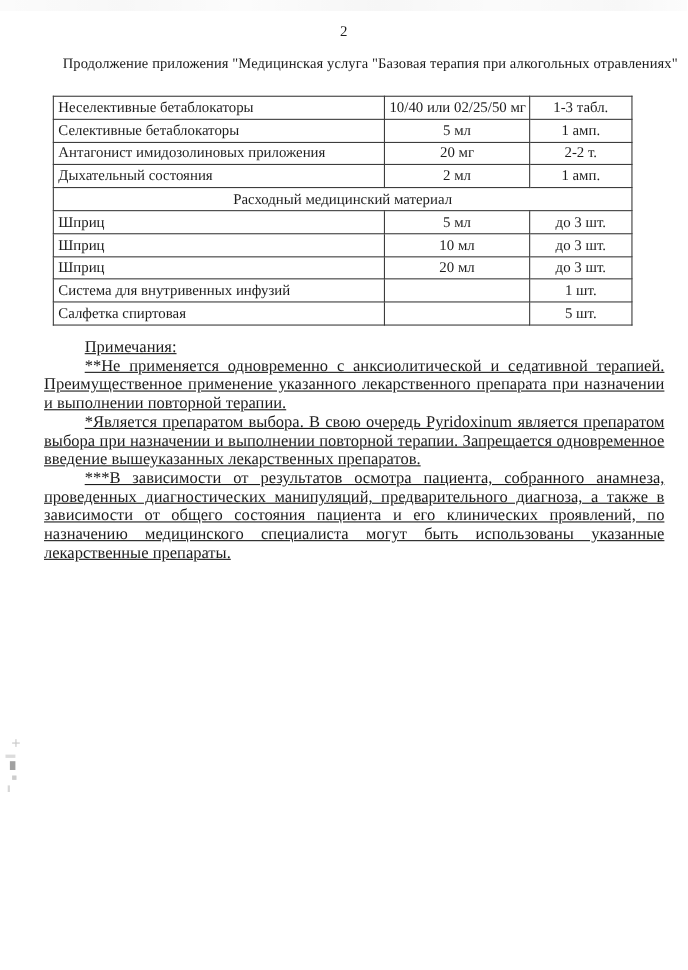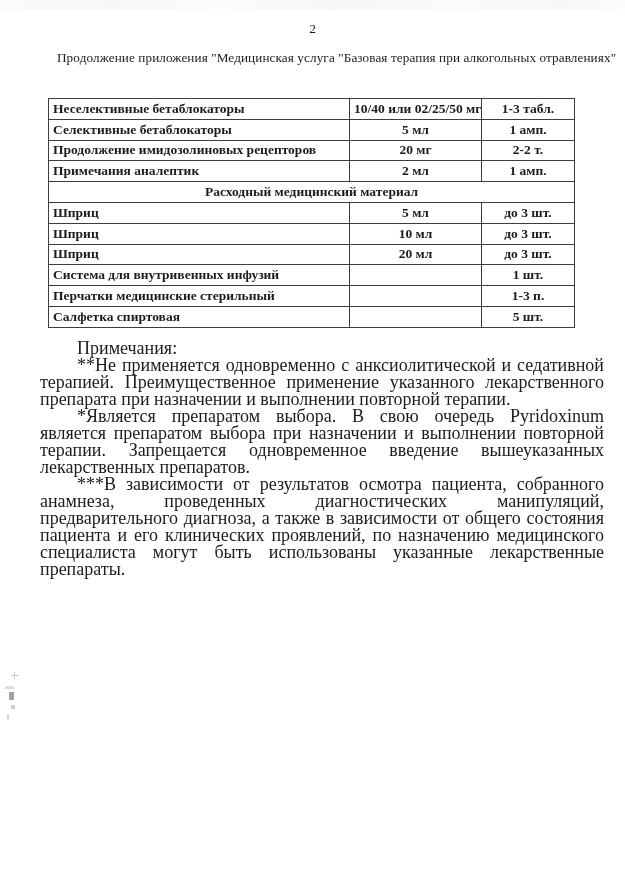--- a/index.html
+++ b/index.html
@@ -27,45 +27,45 @@
     font-size: 13.5px;
   }
   .doc-title {
     margin: 13px 10px 0 57px;
     font-size: 13.2px;
     white-space: nowrap;
     letter-spacing: 0.1px;
   }
   table.med-table {
     border-collapse: collapse;
-    margin: 32px 0 0 48px;
+    margin: 21px 0 0 48px;
     width: 526px;
     table-layout: fixed;
     font-size: 13.5px;
-    font-weight: bold;
   }
   table.med-table col.c1 { width: 301px; }
   table.med-table col.c2 { width: 132px; }
   table.med-table col.c3 { width: 93px; }
   table.med-table td {
     border: 1px solid #3d3d3d;
     height: 19.8px;
     padding: 0 4px;
     overflow: hidden;
     white-space: nowrap;
   }
   td.cell-name { text-align: left; padding-left: 5px; }
   td.cell-center { text-align: center; }
   td.cell-section { text-align: center; }
   .notes {
     margin: 12px 20px 0 40px;
     width: 564px;
-    font-size: 18px;
+    font-size: 15px;
     line-height: 17px;
     text-align: justify;
+    text-decoration: underline;
   }
   .notes p { margin: 0; text-indent: 37px; }
   .notes .notes-heading { text-align: left; }
   
   .artifact { position: absolute; pointer-events: none; }
   .a1 { left: 11px; top: 672px; width: 7px; height: 7px;
         background:
           linear-gradient(#9a9a9a, #9a9a9a) 3px 0 / 1px 7px no-repeat,
           linear-gradient(#9a9a9a, #9a9a9a) 0 3px / 7px 1px no-repeat;
         opacity: .55; }
@@ -95,26 +95,26 @@
           <td class="cell-name">Неселективные бетаблокаторы</td>
           <td class="cell-center">10/40 или 02/25/50 мг</td>
           <td class="cell-center">1-3 табл.</td>
         </tr>
         <tr>
           <td class="cell-name">Селективные бетаблокаторы</td>
           <td class="cell-center">5 мл</td>
           <td class="cell-center">1 амп.</td>
         </tr>
         <tr>
-          <td class="cell-name">Продолжение имидозолиновых рецепторов</td>
+          <td class="cell-name">Антагонист имидозолиновых приложения</td>
           <td class="cell-center">20 мг</td>
           <td class="cell-center">2-2 т.</td>
         </tr>
         <tr>
-          <td class="cell-name">Примечания аналептик</td>
+          <td class="cell-name">Дыхательный состояния</td>
           <td class="cell-center">2 мл</td>
           <td class="cell-center">1 амп.</td>
         </tr>
         <tr>
           <td colspan="3" class="cell-section">Расходный медицинский материал</td>
         </tr>
         <tr>
           <td class="cell-name">Шприц</td>
           <td class="cell-center">5 мл</td>
           <td class="cell-center">до 3 шт.</td>
@@ -128,25 +128,20 @@
           <td class="cell-name">Шприц</td>
           <td class="cell-center">20 мл</td>
           <td class="cell-center">до 3 шт.</td>
         </tr>
         <tr>
           <td class="cell-name">Система для внутривенных инфузий</td>
           <td class="cell-center"></td>
           <td class="cell-center">1 шт.</td>
         </tr>
         <tr>
-          <td class="cell-name">Перчатки медицинские стерильный</td>
-          <td class="cell-center"></td>
-          <td class="cell-center">1-3 п.</td>
-        </tr>
-        <tr>
           <td class="cell-name">Салфетка спиртовая</td>
           <td class="cell-center"></td>
           <td class="cell-center">5 шт.</td>
         </tr>
       </tbody>
   </table>
 
   <div class="notes">
     <p class="notes-heading">Примечания:</p>
     <p>**Не применяется одновременно с анксиолитической и седативной терапией. Преимущественное применение указанного лекарственного препарата при назначении и выполнении повторной терапии.</p>

